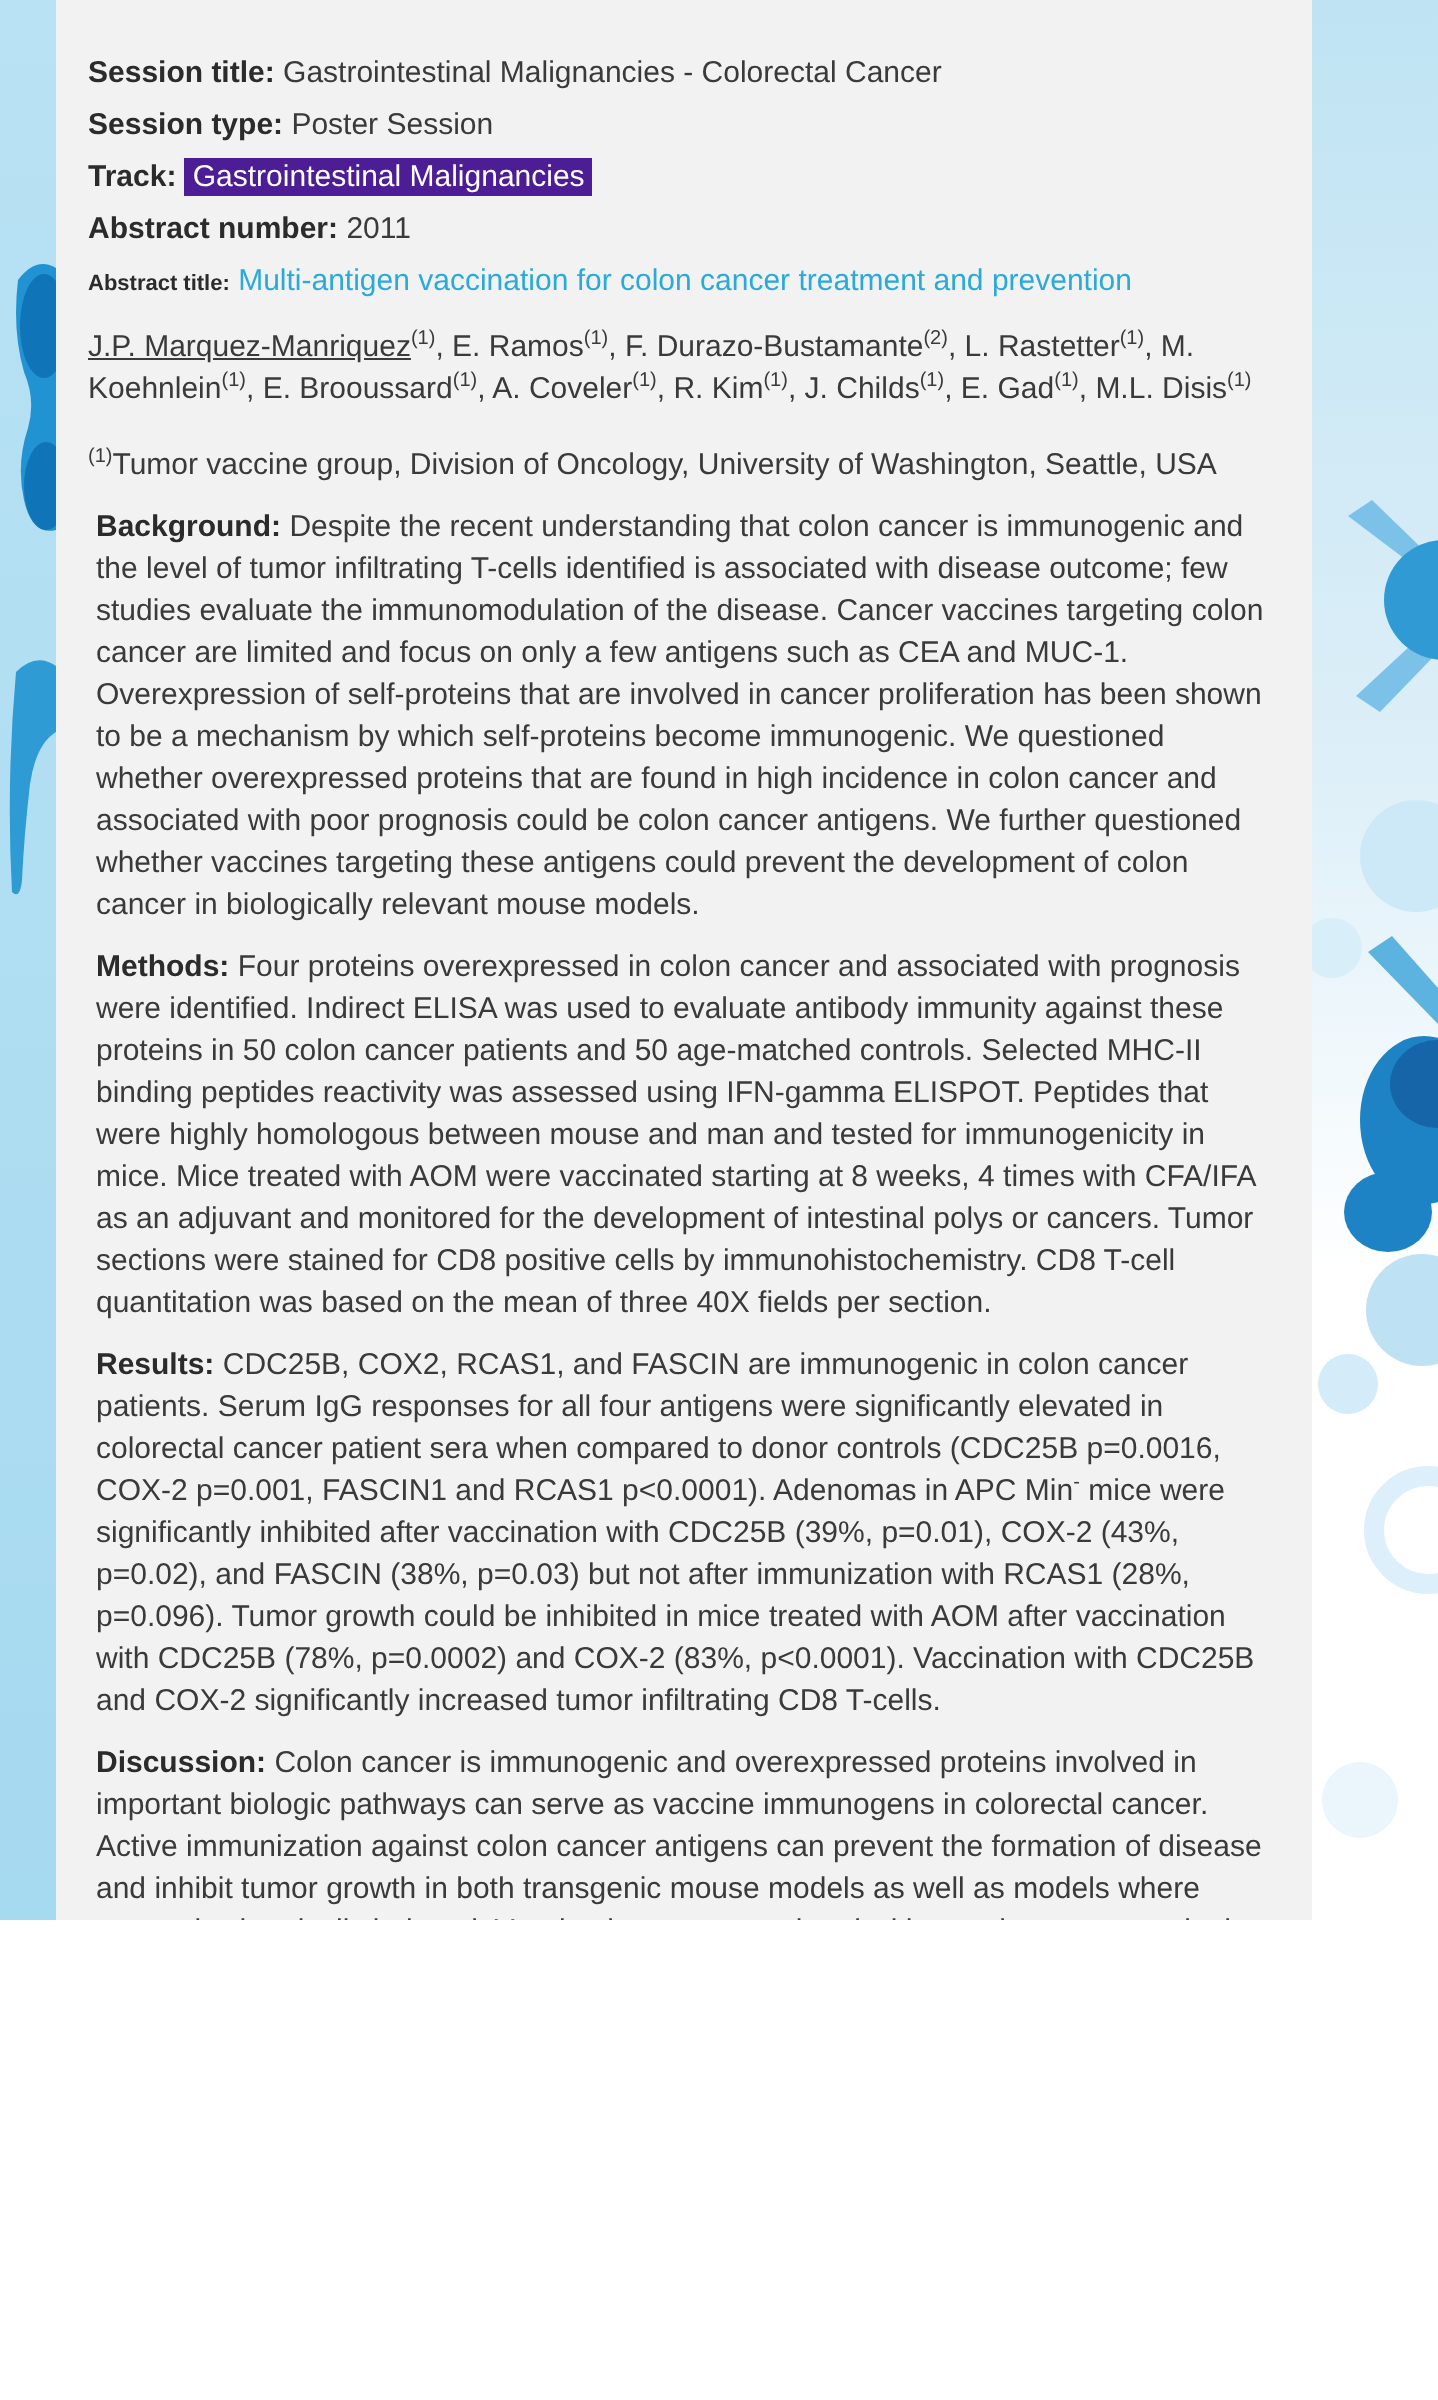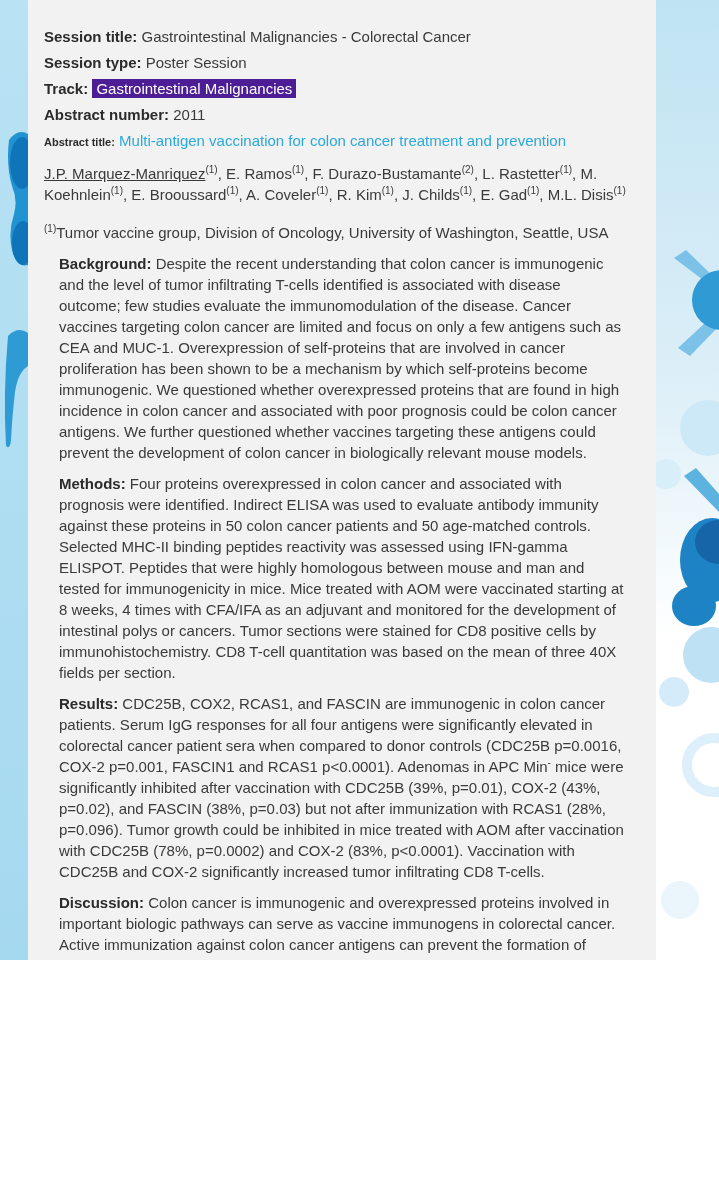--- a/index.html
+++ b/index.html
@@ -18,21 +18,21 @@
   .right-strip { width:63px; flex:0 0 63px; position:relative; background:#ffffff; }
   .meta-row { margin:0 0 5px 0; }
   .label { font-weight:bold; color:#2b2b2b; }
   .small-label { font-weight:bold; color:#2b2b2b; font-size:11px; }
   .track-value { background:#4c1d95; color:#ffffff; padding:1px 4px; }
   .title-value { color:#2ba9d9;text-align:center; }
   .authors { margin:10px 0 16px 0; }
   .presenting { text-decoration:underline; cursor:pointer; }
   sup { font-size:10px; line-height:0; }
   .affiliations { margin:17px 0 0 0; }
-  .section { margin:10px 15px; }
+  .section { margin:10px 4px; }
   .conflict { font-weight:bold; margin:13px 0 10px 0; }
   .keywords { margin:10px 0 0 0; }
   svg { display:block; }
 </style>
 </head>
 <body>
 
 <div class="page">
 
   <div class="left-strip">

